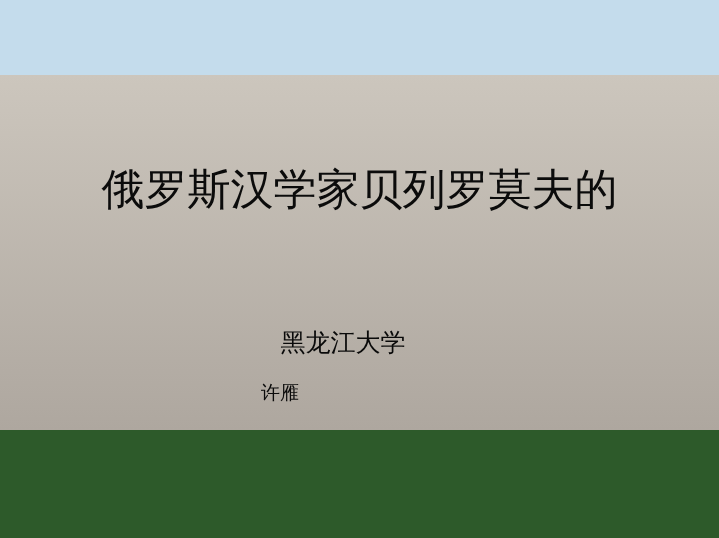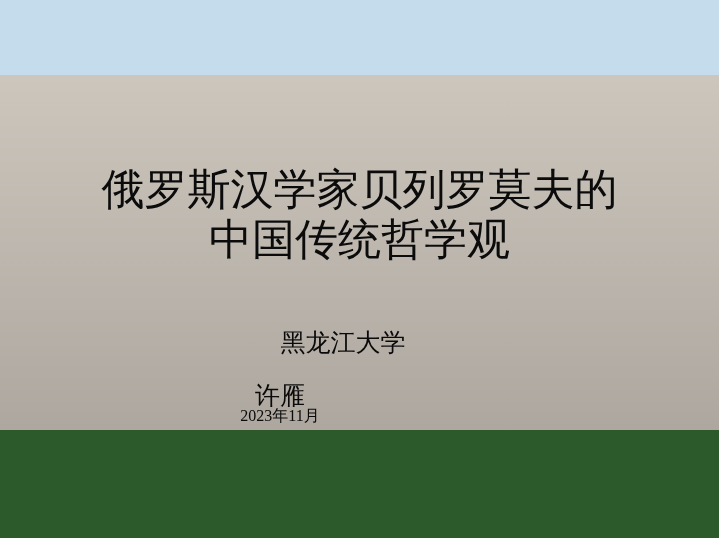--- a/index.html
+++ b/index.html
@@ -275,21 +275,21 @@
     color: #0a0a0a;
   }
   .body-line {
     display: block;
     text-align: center;
     white-space: nowrap;
     line-height: 1.0;
   }
   .bl-org   { font-size: 25px; margin-left: 126px; margin-bottom: 28px; }
   .bl-center{ font-size: 25px; margin-left: 0px;   margin-bottom: 30px; }
-  .bl-author{ font-size: 25px; margin-left": 0; margin-left: 226px; margin-bottom: 29px; }
+  .bl-author{ font-size: 19px; margin-left": 0; margin-left: 226px; margin-bottom: 29px; }
   .bl-date  { font-size: 25px; margin-left: 126px; }
 
   /* ============ PHOTO COLLAGE ============ */
   .photo {
     position: absolute;
     overflow: hidden;
     border: 1.5px solid #cfe6f5;
     box-sizing: border-box;
     z-index: 8;
   }
@@ -387,30 +387,28 @@
       <div class="motto-seal"></div>
     </div>
   </div>
 
   <div class="title-band-wrap">
     <div class="title-band-top-gap"></div>
     <div class="title-band">
       <div class="title-band-sheen"></div>
       <div class="title-text">
         <span class="title-line">俄罗斯汉学家贝列罗莫夫的</span>
-        <span class="title-line">中国传统哲学观</span>
       </div>
     </div>
     <div class="title-band-bottomedge"></div>
   </div>
 
   <div class="body-block">
     <span class="body-line bl-org">黑龙江大学</span>
     <span class="body-line bl-author">许雁</span>
-    <span class="body-line bl-date">2023年11月</span>
   </div>
 
   <div class="photo" id="photo-teaching-building">
     <div class="ph-sky"></div>
     <div class="ph-bldg" style="left:26%; top:22%; width:22%; height:58%; background:#f0eee8;"></div>
     <div class="ph-bldg" style="left:52%; top:16%; width:16%; height:64%; background:#e6e4dc;"></div>
     <div class="ph-bldg" style="left:70%; top:28%; width:20%; height:52%; background:#dcd9d1;"></div>
     <div class="ph-bldg" style="left:2%;  top:40%; width:20%; height:40%; background:#d2cfc7;"></div>
     <div class="ph-tree" style="left:6%;  top:20%; width:20%; height:58%;"></div>
     <div class="ph-tree" style="left:44%; top:14%; width:13%; height:62%;"></div>

